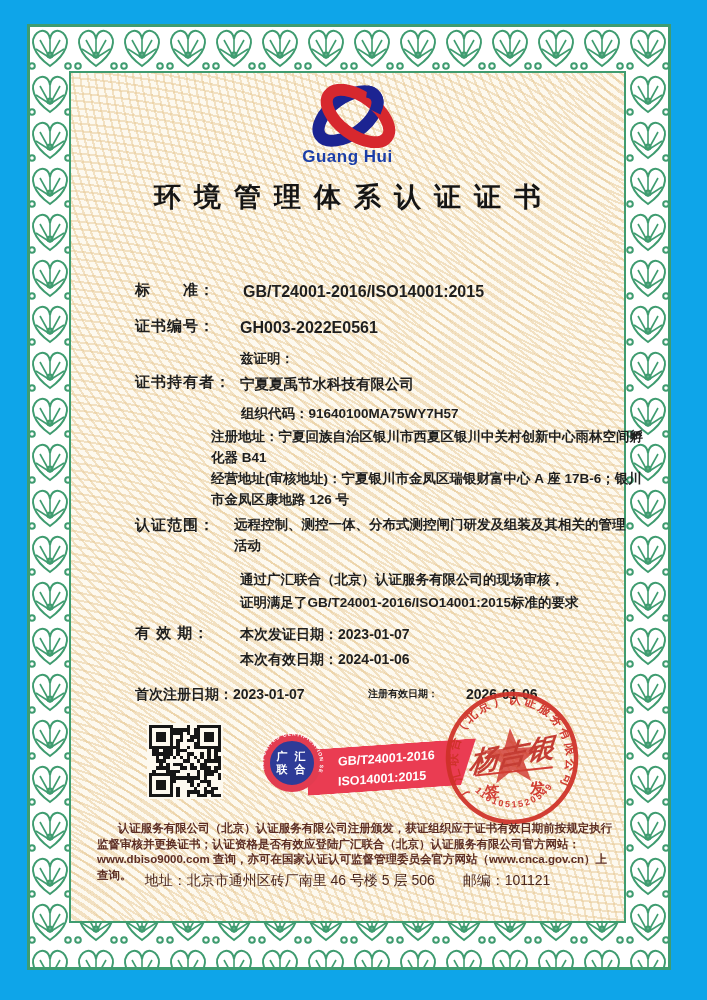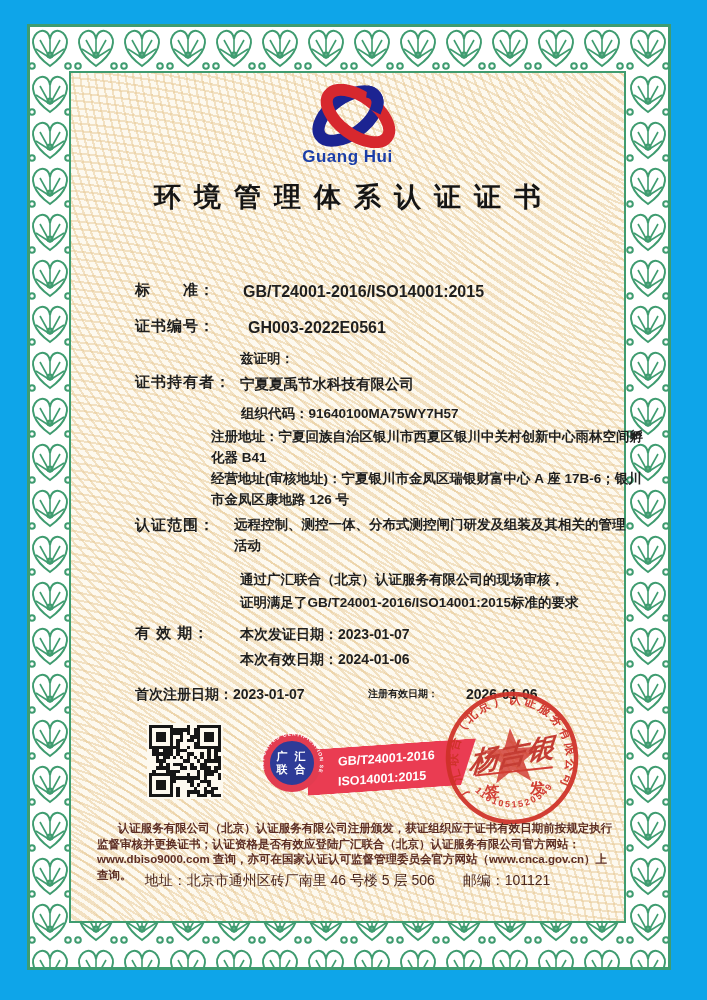--- a/index.html
+++ b/index.html
@@ -81,21 +81,21 @@
     <ellipse cx="52" cy="32" rx="34" ry="18" fill="none" stroke="#1c2492" stroke-width="12" transform="rotate(-36 52 32)" pathLength="100" stroke-dasharray="16 84" stroke-dashoffset="6"></ellipse>
   </svg>
   <div class="abs brand">Guang Hui</div>
 
   <div class="abs title">环境管理体系认证证书</div>
 
   <div class="abs lbl" style="top:281px;">标　　准：</div>
   <div class="abs val" style="left:243px; top:283px;">GB/T24001-2016/ISO14001:2015</div>
 
   <div class="abs lbl" style="top:317px;">证书编号：</div>
-  <div class="abs val" style="left:240px; top:319px;margin-left:8px;">GH003-2022E0561</div>
+  <div class="abs val" style="left:240px; top:319px;">GH003-2022E0561</div>
 
   <div class="abs blk" style="left:240px; top:348px;">兹证明：</div>
 
   <div class="abs lbl" style="top:373px;">证书持有者：</div>
   <div class="abs val" style="left:240px; top:375px; font-size:14.5px;">宁夏夏禹节水科技有限公司</div>
 
   <div class="abs blk" style="left:241px; top:403px;">组织代码：91640100MA75WY7H57</div>
   <div class="abs blk" style="left:211px; top:426px; width:434px;">注册地址：宁夏回族自治区银川市西夏区银川中关村创新中心雨林空间孵化器 B41</div>
   <div class="abs blk" style="left:211px; top:468px; width:440px;">经营地址(审核地址)：宁夏银川市金凤区瑞银财富中心 A 座 17B-6；银川市金凤区康地路 126 号</div>
 

